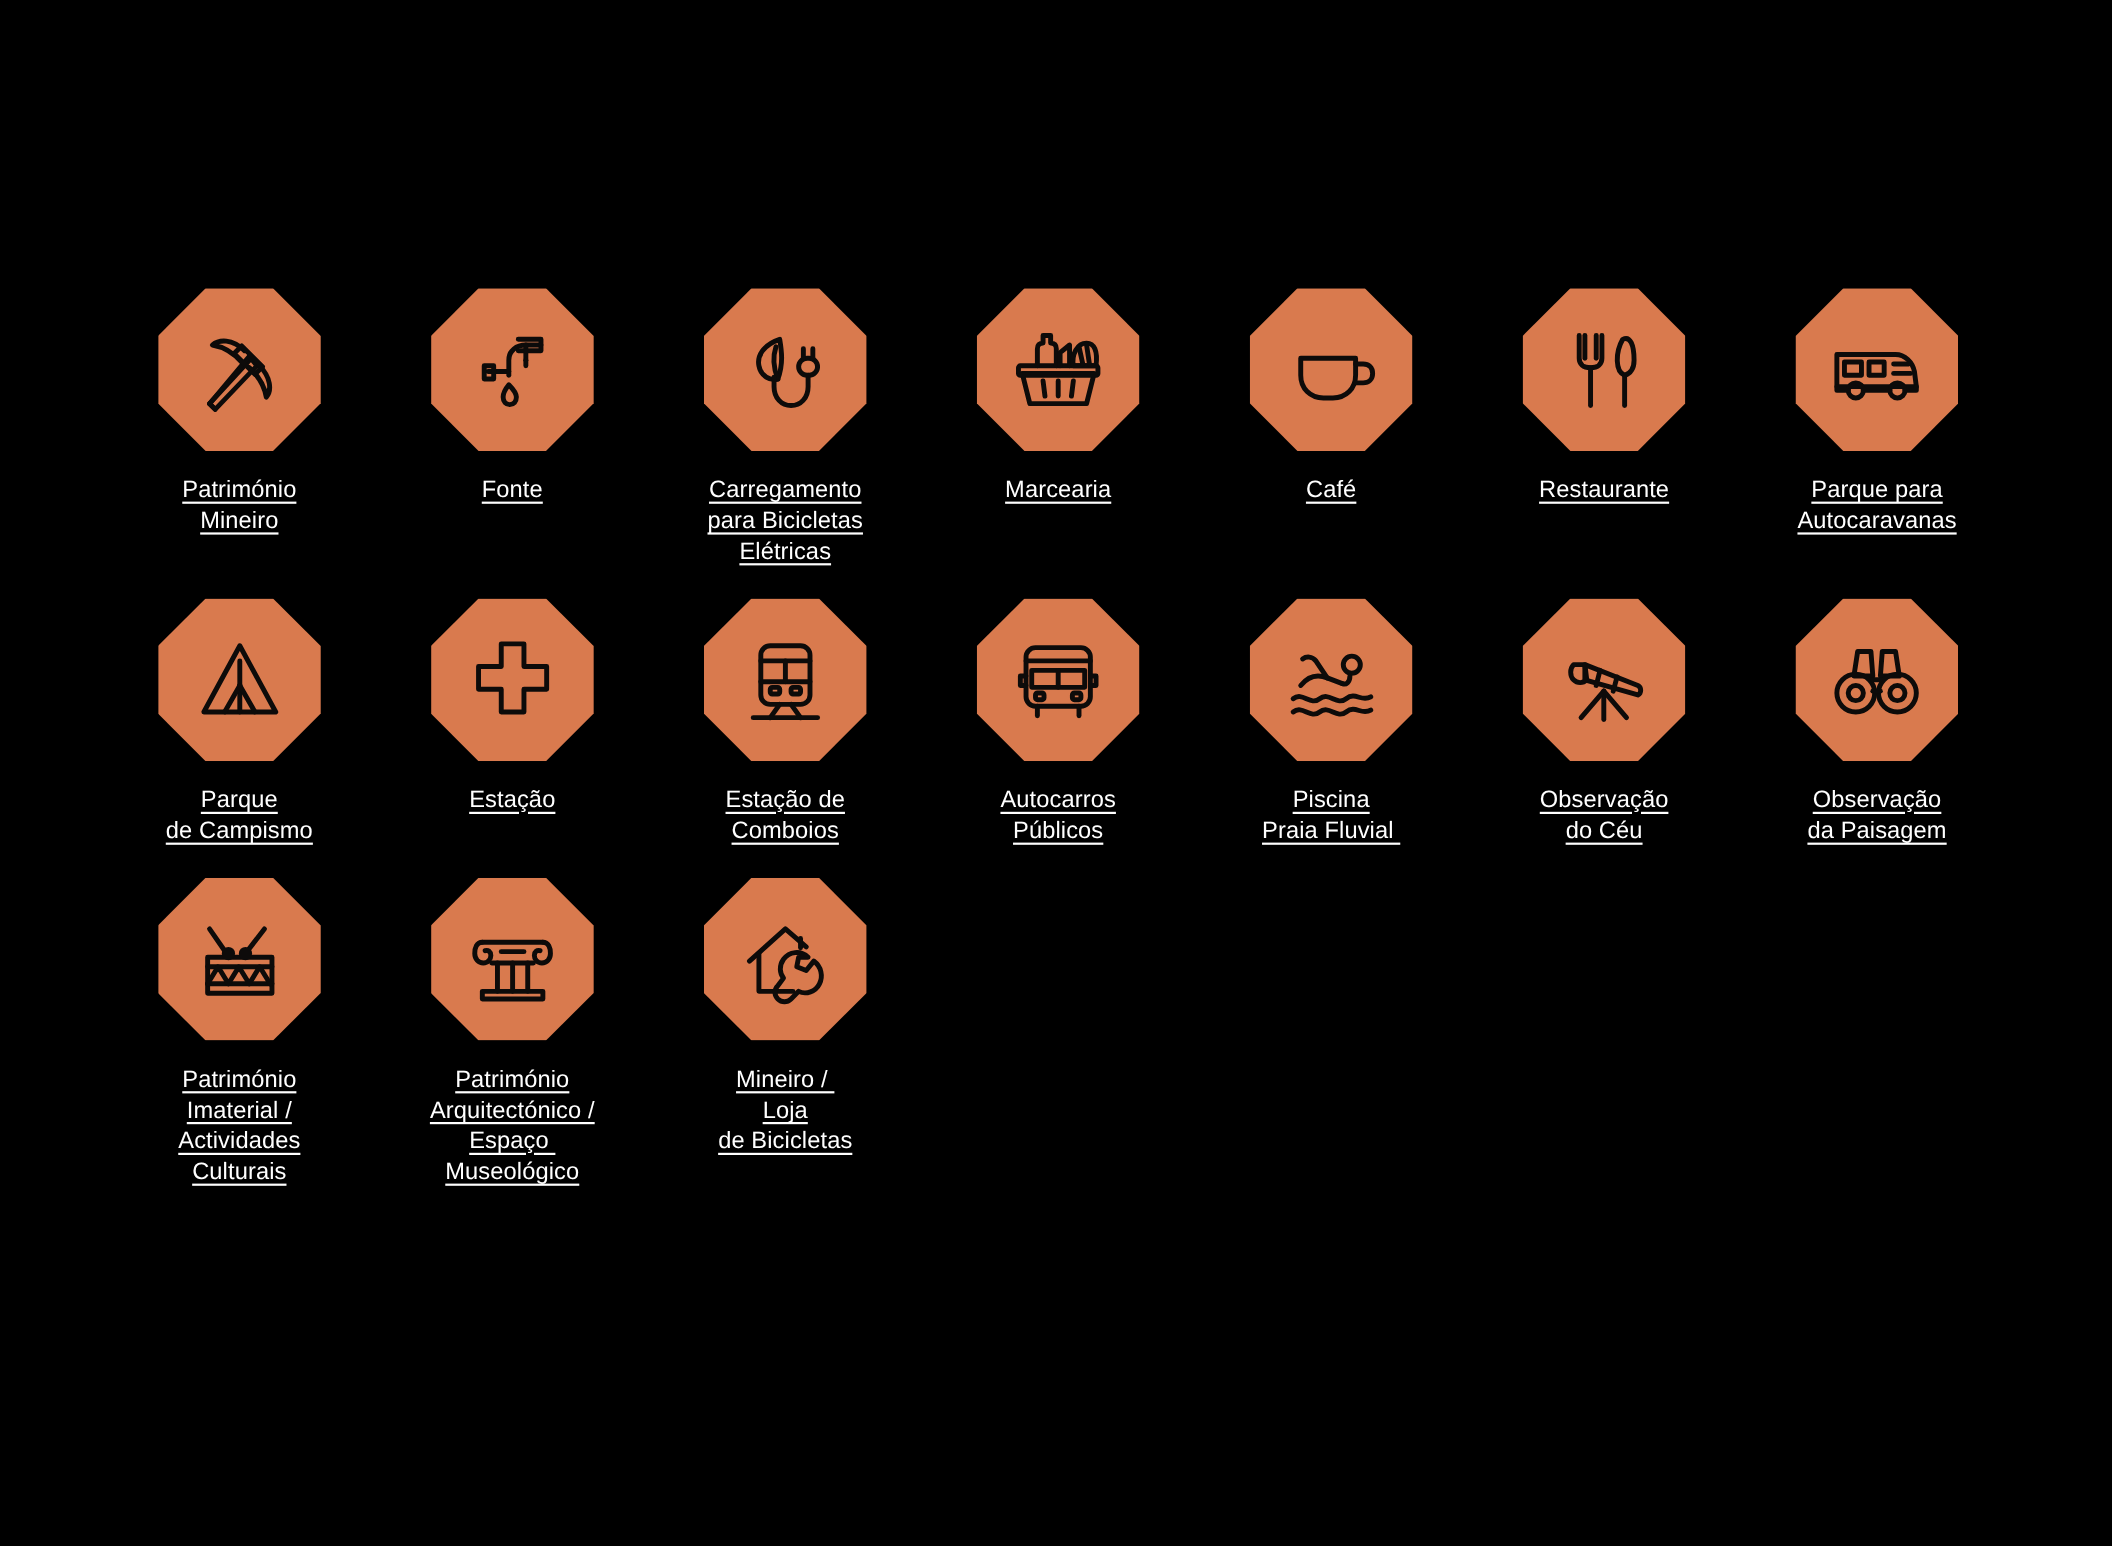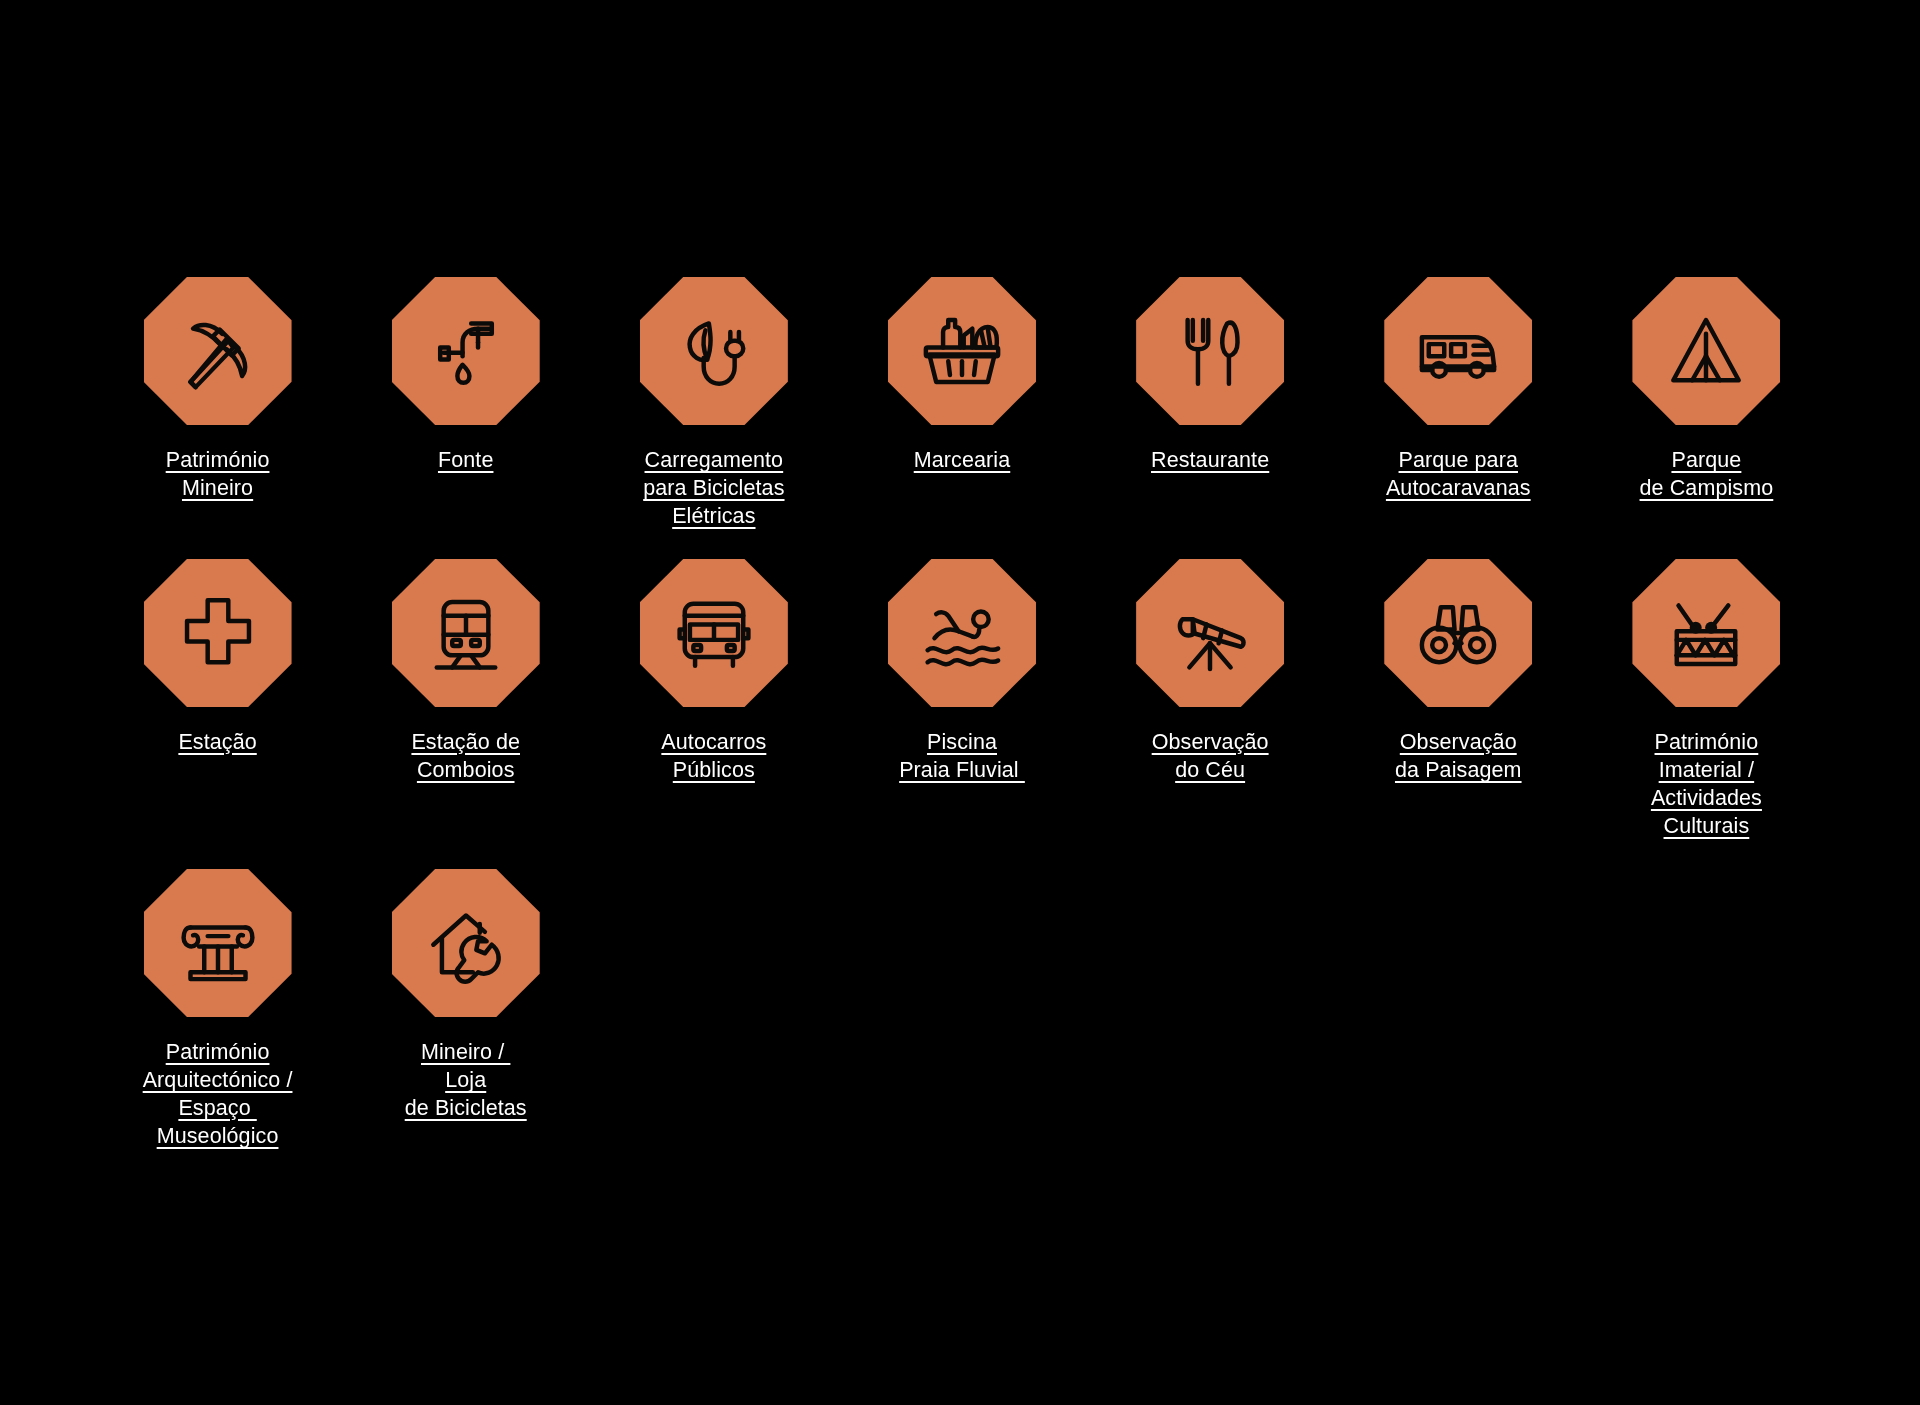--- a/index.html
+++ b/index.html
@@ -19,21 +19,21 @@
   #board {
     position: relative;
     width: 1920px;
     height: 1405px;
     background: #000000;
   }
 
   #grid {
     position: absolute;
     left: 108px;
-    top: 277px;
+    top: 262px;
     width: 1708px;
     display: grid;
     grid-template-columns: repeat(7, 1fr);
     row-gap: 62px;
     column-gap: 0px;
     gap: 29px;
   }
 
   .cell {
     display: flex;
@@ -170,20 +170,33 @@
           </svg>
         </div>
         <div class="caption">
           <span class="line"><span>Marcearia</span></span>
         </div>
       </div>
       <div class="cell">
         <div class="badge">
           <svg viewBox="0 0 100 100">
             <g class="glyph">
+    <path d="M18 38 L76 38 L76 56 C76 70 66 80 52 80 L42 80 C28 80 18 70 18 56 Z"></path>
+    <path d="M76 44 L84 44 C90 44 94 48 94 54 C94 60 90 64 84 64 L76 64"></path>
+  </g>
+          </svg>
+        </div>
+        <div class="caption">
+          <span class="line"><span>Café</span></span>
+        </div>
+      </div>
+      <div class="cell">
+        <div class="badge">
+          <svg viewBox="0 0 100 100">
+            <g class="glyph">
     <path d="M30 14 L30 38"></path>
     <path d="M42 14 L42 38"></path>
     <path d="M24 14 L24 38 C24 44 28 48 36 48 C44 48 48 44 48 38 L48 14"></path>
     <path d="M36 48 L36 88"></path>
     <path d="M72 88 L72 56"></path>
     <path d="M72 56 C62 52 62 32 70 18 C78 14 82 24 82 40 C82 50 78 54 72 56 Z"></path>
   </g>
           </svg>
         </div>
         <div class="caption">

